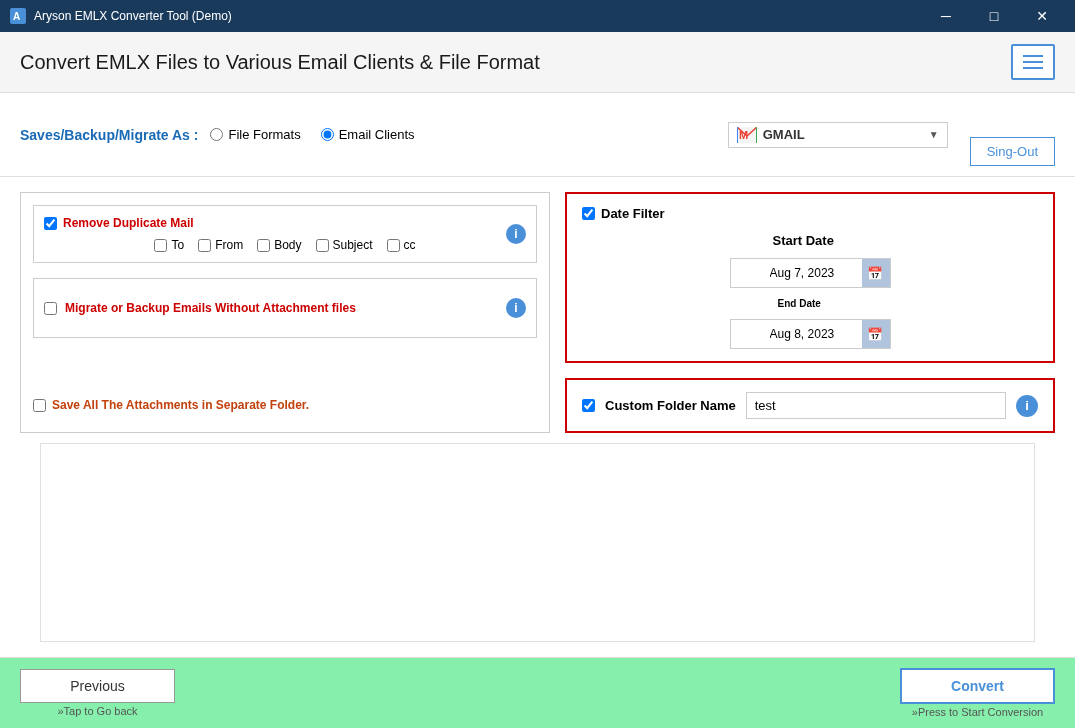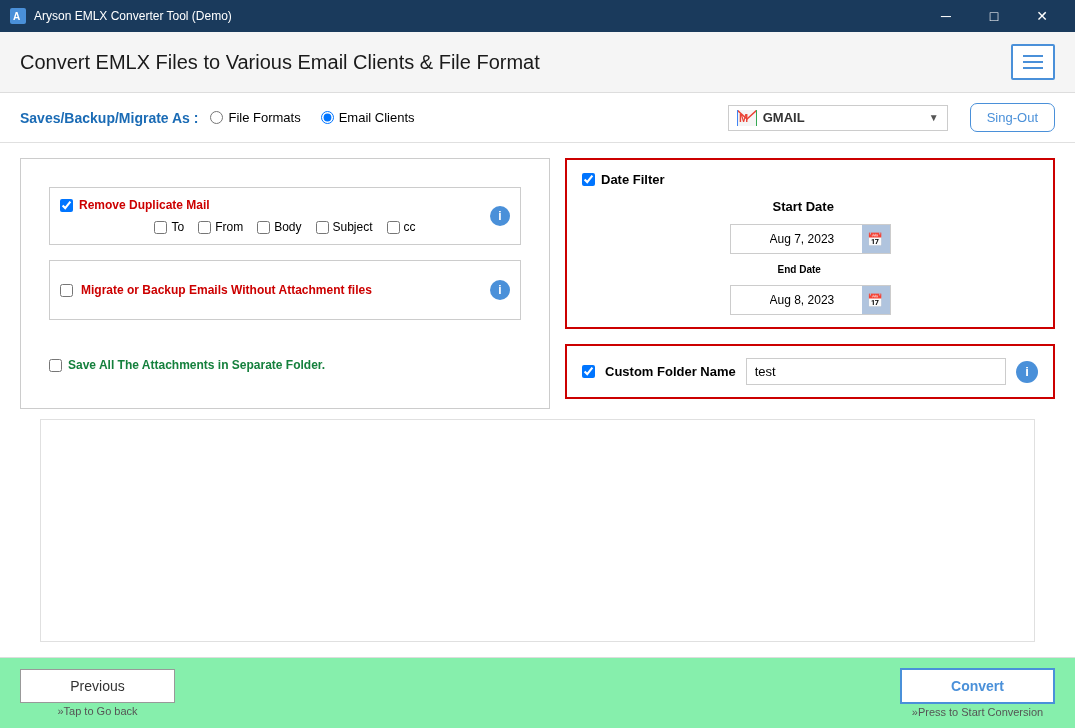--- a/index.html
+++ b/index.html
@@ -92,22 +92,23 @@
     .gmail-text { font-size: 13px; font-weight: bold; color: #333; flex: 1; }
     .dropdown-arrow { color: #555; font-size: 10px; }
 
     .signout-btn {
       padding: 6px 16px;
       border: 1px solid #4a90d9;
       background: white;
       color: #4a90d9;
       font-size: 13px;
       cursor: pointer;
-      border-radius: 7px;
+      border-radius: 0;
       margin-left: 10px;
+      margin-top: 34px;
     }
 
     
     .content-area {
       flex: 1;
       padding: 15px 20px;
       display: flex;
       flex-direction: column;
       gap: 10px;
       overflow: hidden;
@@ -116,21 +117,21 @@
     .panels-row {
       display: flex;
       gap: 15px;
       flex: 1;
     }
 
     
     .left-panel {
       flex: 1;
       border: 1px solid #ccc;
-      padding: 28px;
+      padding: 12px;
       display: flex;
       flex-direction: column;
       gap: 15px;
       max-height: 340px;
     }
 
     .section-block {
       border: 1px solid #ccc;
       padding: 10px;
       position: relative;
@@ -185,21 +186,21 @@
       color: #cc0000;
     }
 
     .save-attachments {
       display: flex;
       align-items: center;
       gap: 6px;
       padding: 8px 0;
     }
     .save-attachments-label {
-      color: #15803d;
+      color: #c2410c;
       font-size: 12px;
       font-weight: bold;
       cursor: pointer;
     }
 
     
     .right-panel {
       width: 490px;
       display: flex;
       flex-direction: column;

